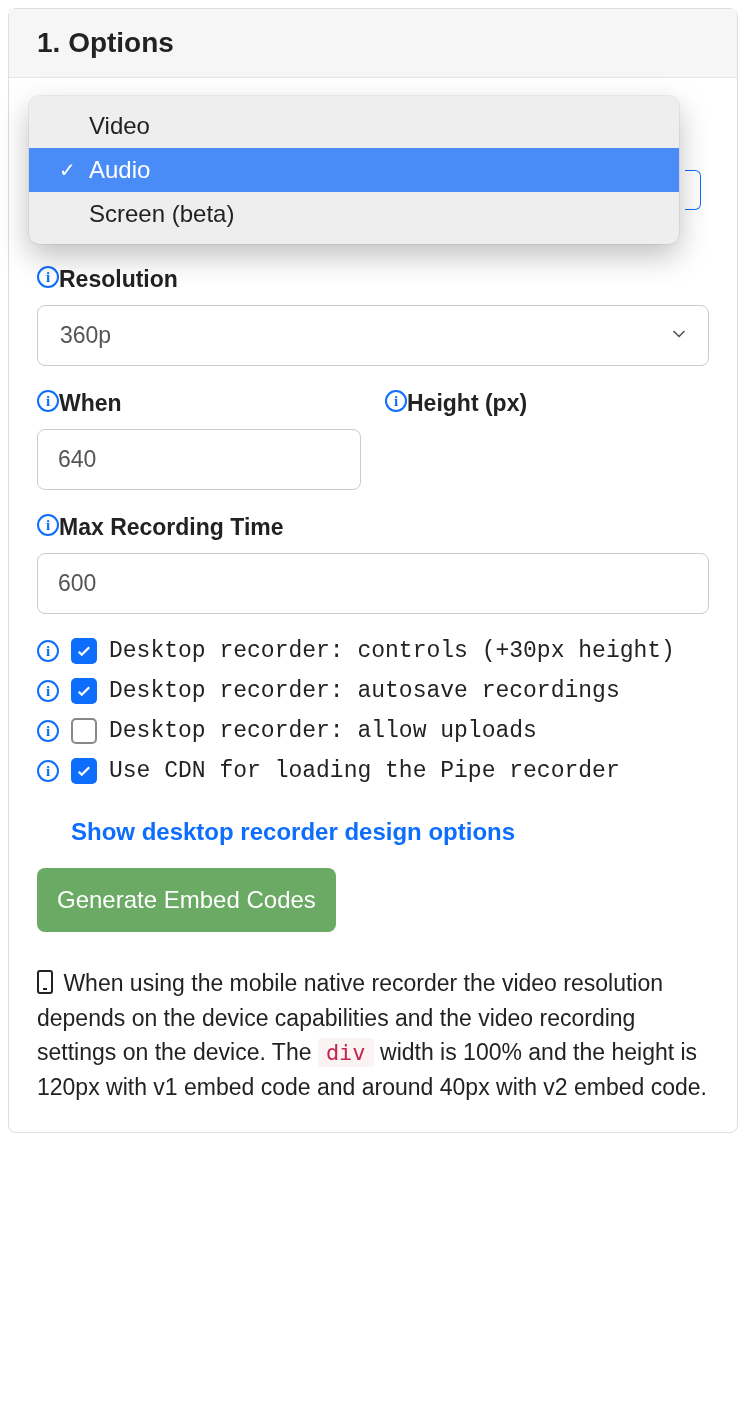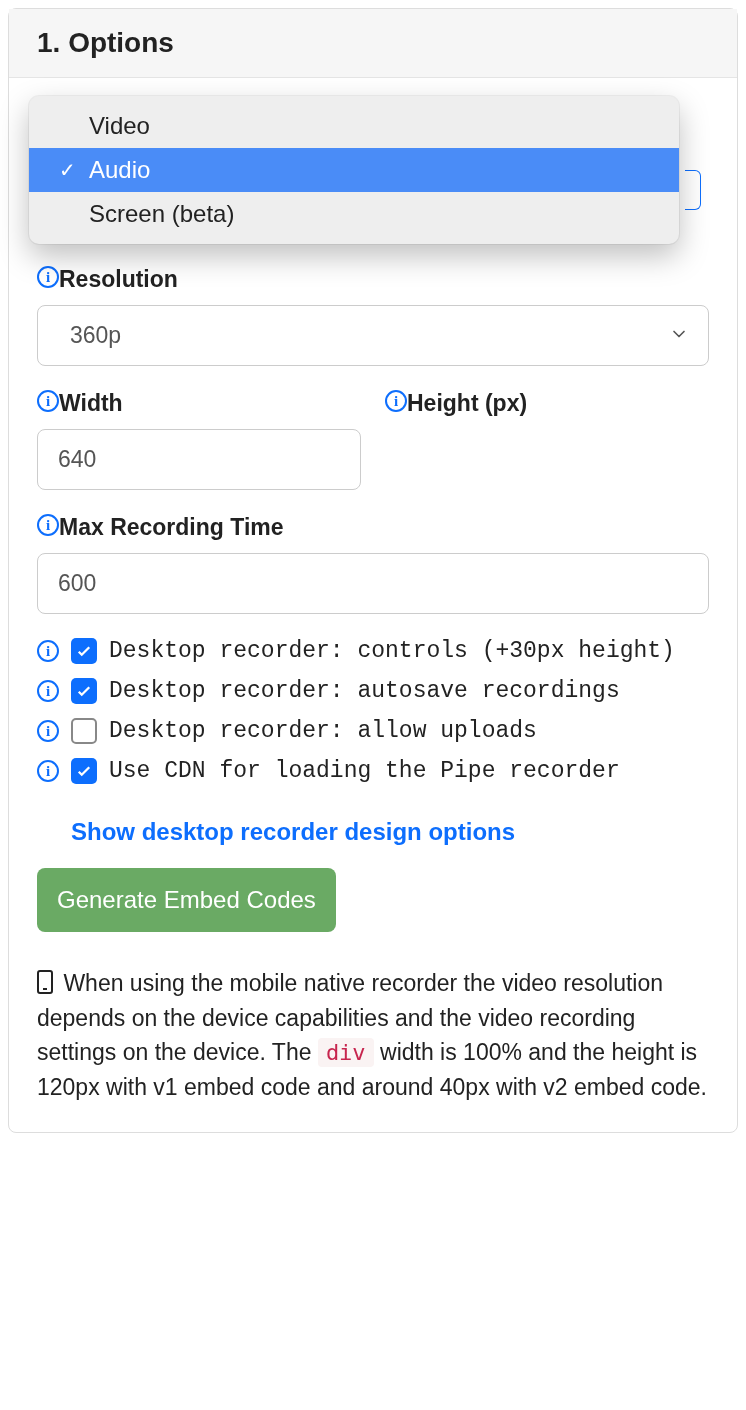--- a/index.html
+++ b/index.html
@@ -85,21 +85,21 @@
       font-family: Georgia, serif;
       flex-shrink: 0;
     }
     .info-icon::after { content: "i"; }
     .select-box {
       position: relative;
       width: 100%;
     }
     .select-box input, .select-box .select-display {
       width: 100%;
-      padding: 16px 32px;
+      padding: 16px 22px;
       font-size: 23px;
       color: #555;
       border: 1px solid #ccc;
       border-radius: 8px;
       background: #fff;
     }
     .select-box .chev {
       position: absolute;
       right: 20px;
       top: 50%;
@@ -255,21 +255,21 @@
               <path d="M6 9l6 6 6-6" stroke-width="2" stroke-linecap="round" stroke-linejoin="round"></path>
             </svg>
         </span>
       </div>
     </div>
 
     <div class="row-2 field-group">
       <div>
         <div class="field-label">
           <span class="info-icon"></span>
-          <span>Width</span>
+          <span>When</span>
         </div>
         <input class="text-input" value="640" style="">
       </div>
       <div>
         <div class="field-label">
           <span class="info-icon"></span>
           <span>Height (px)</span>
         </div>
       </div>
     </div>

